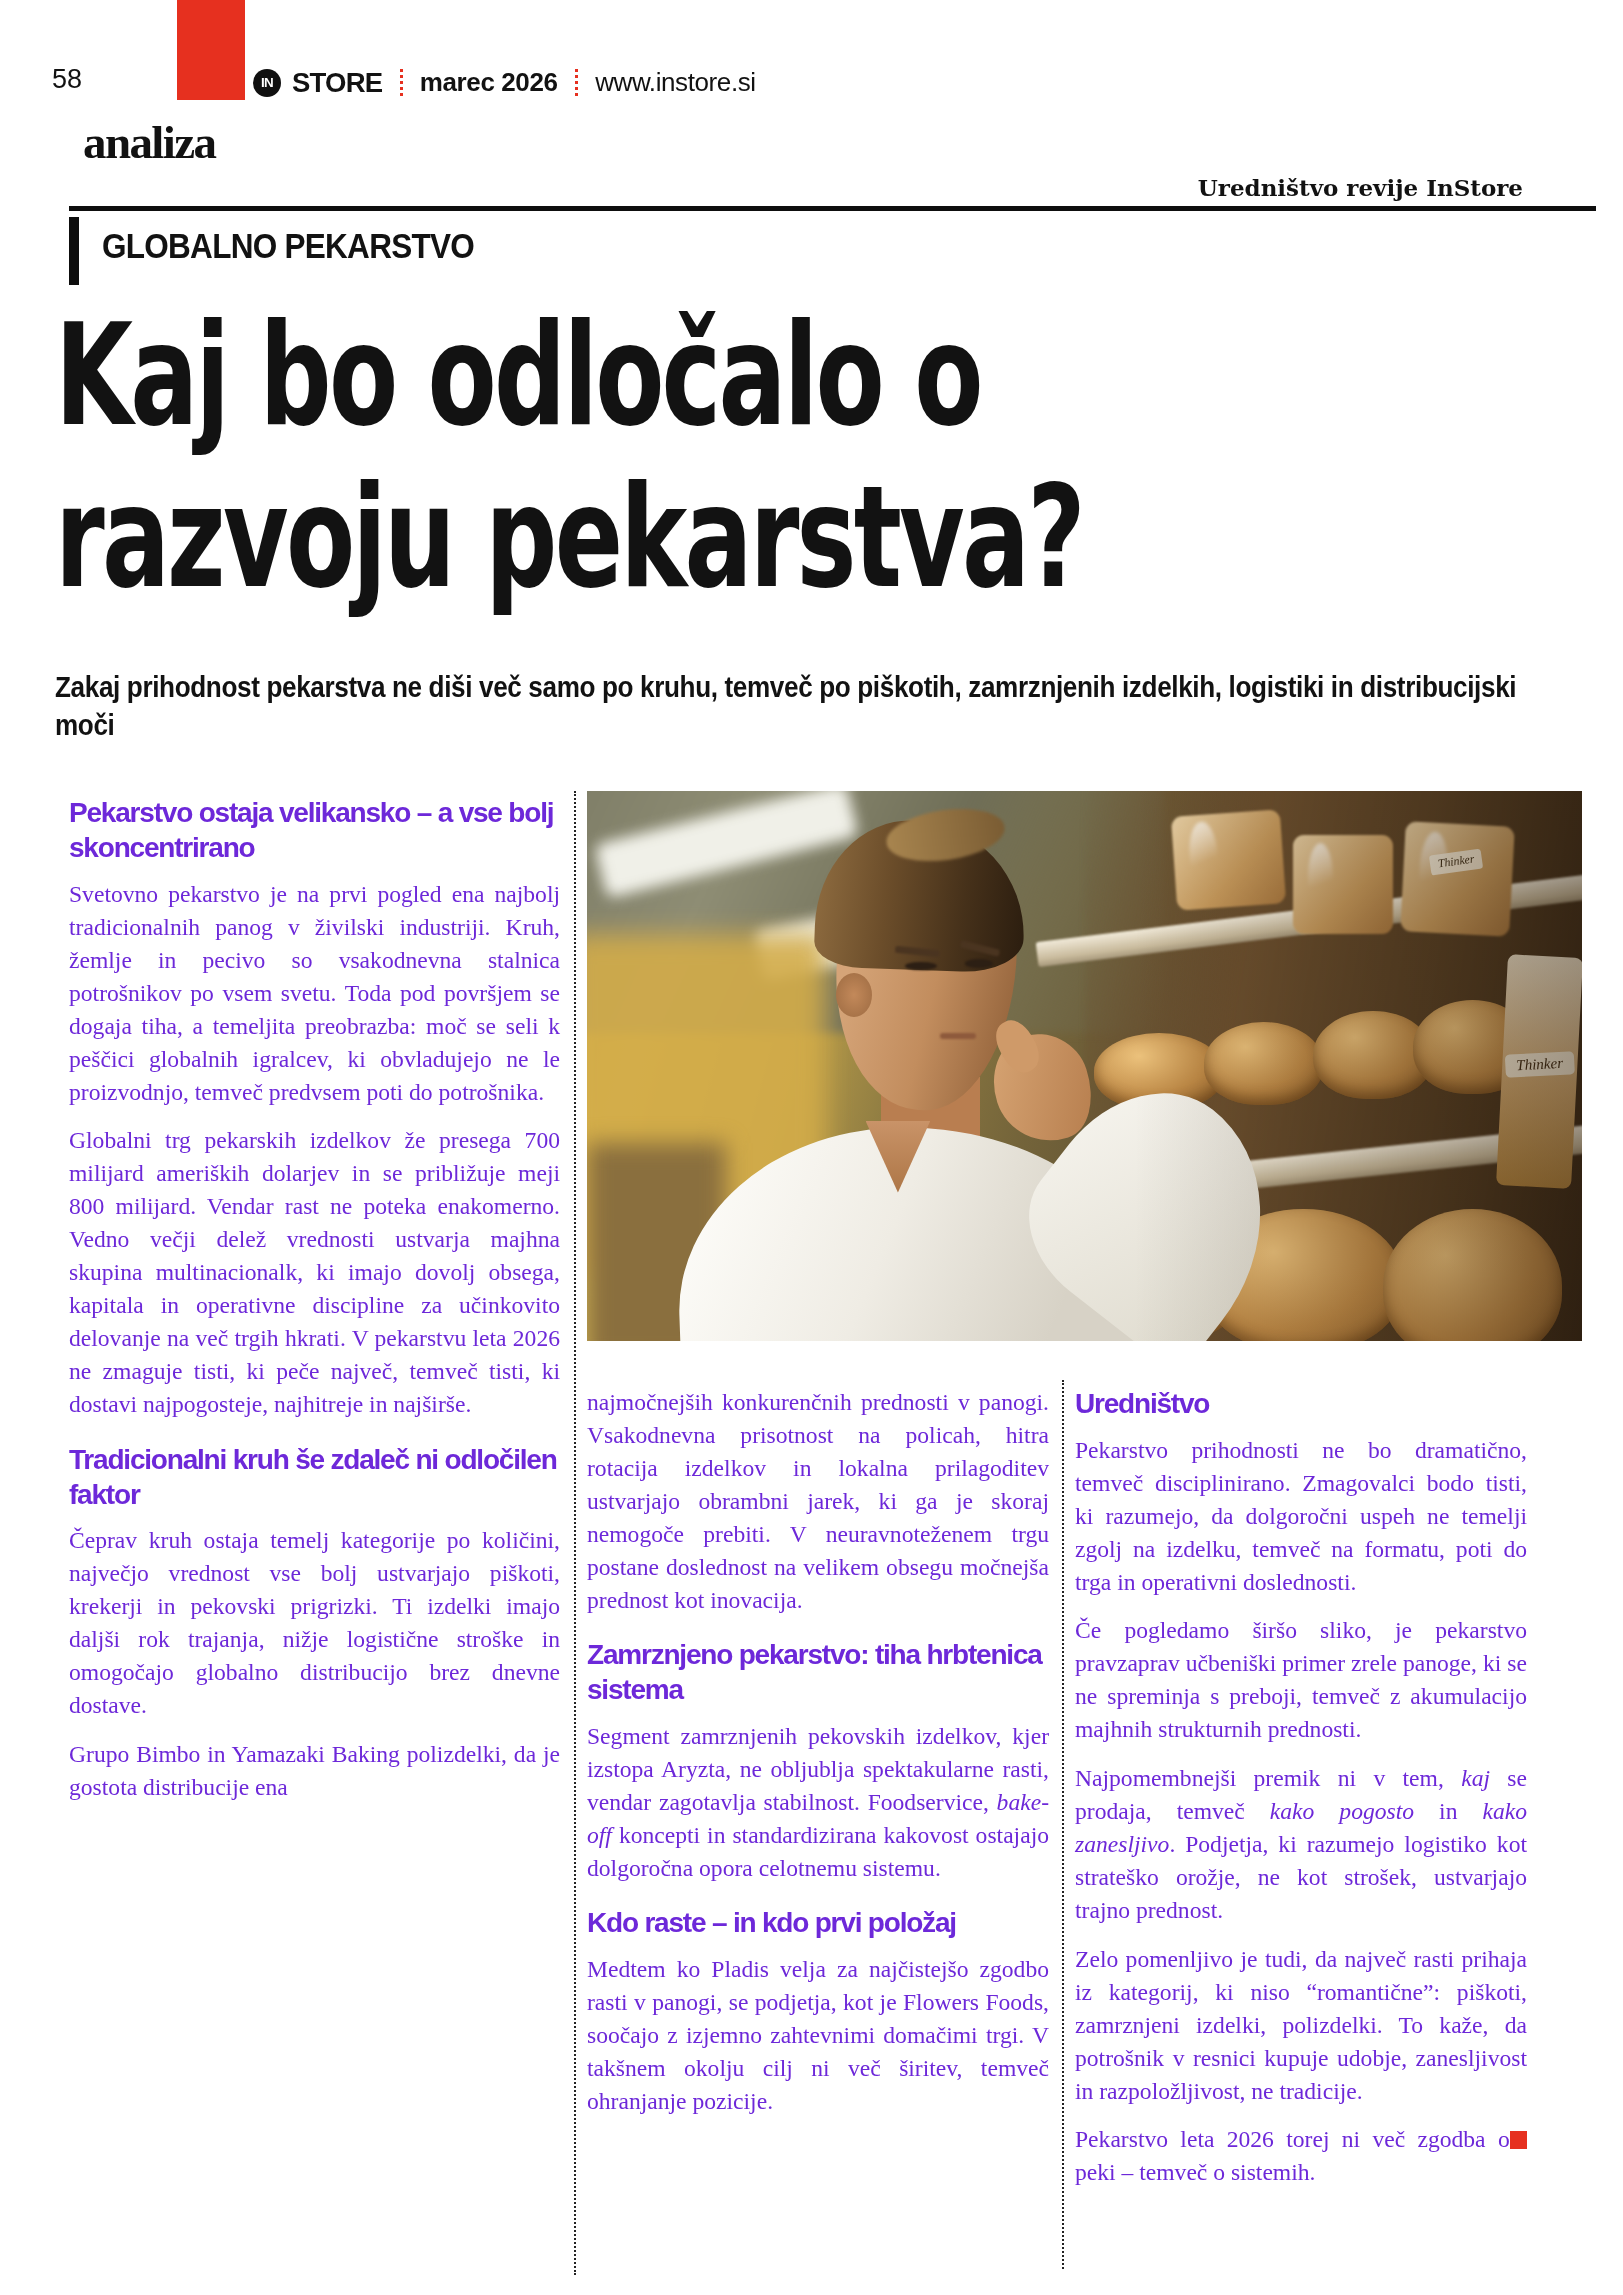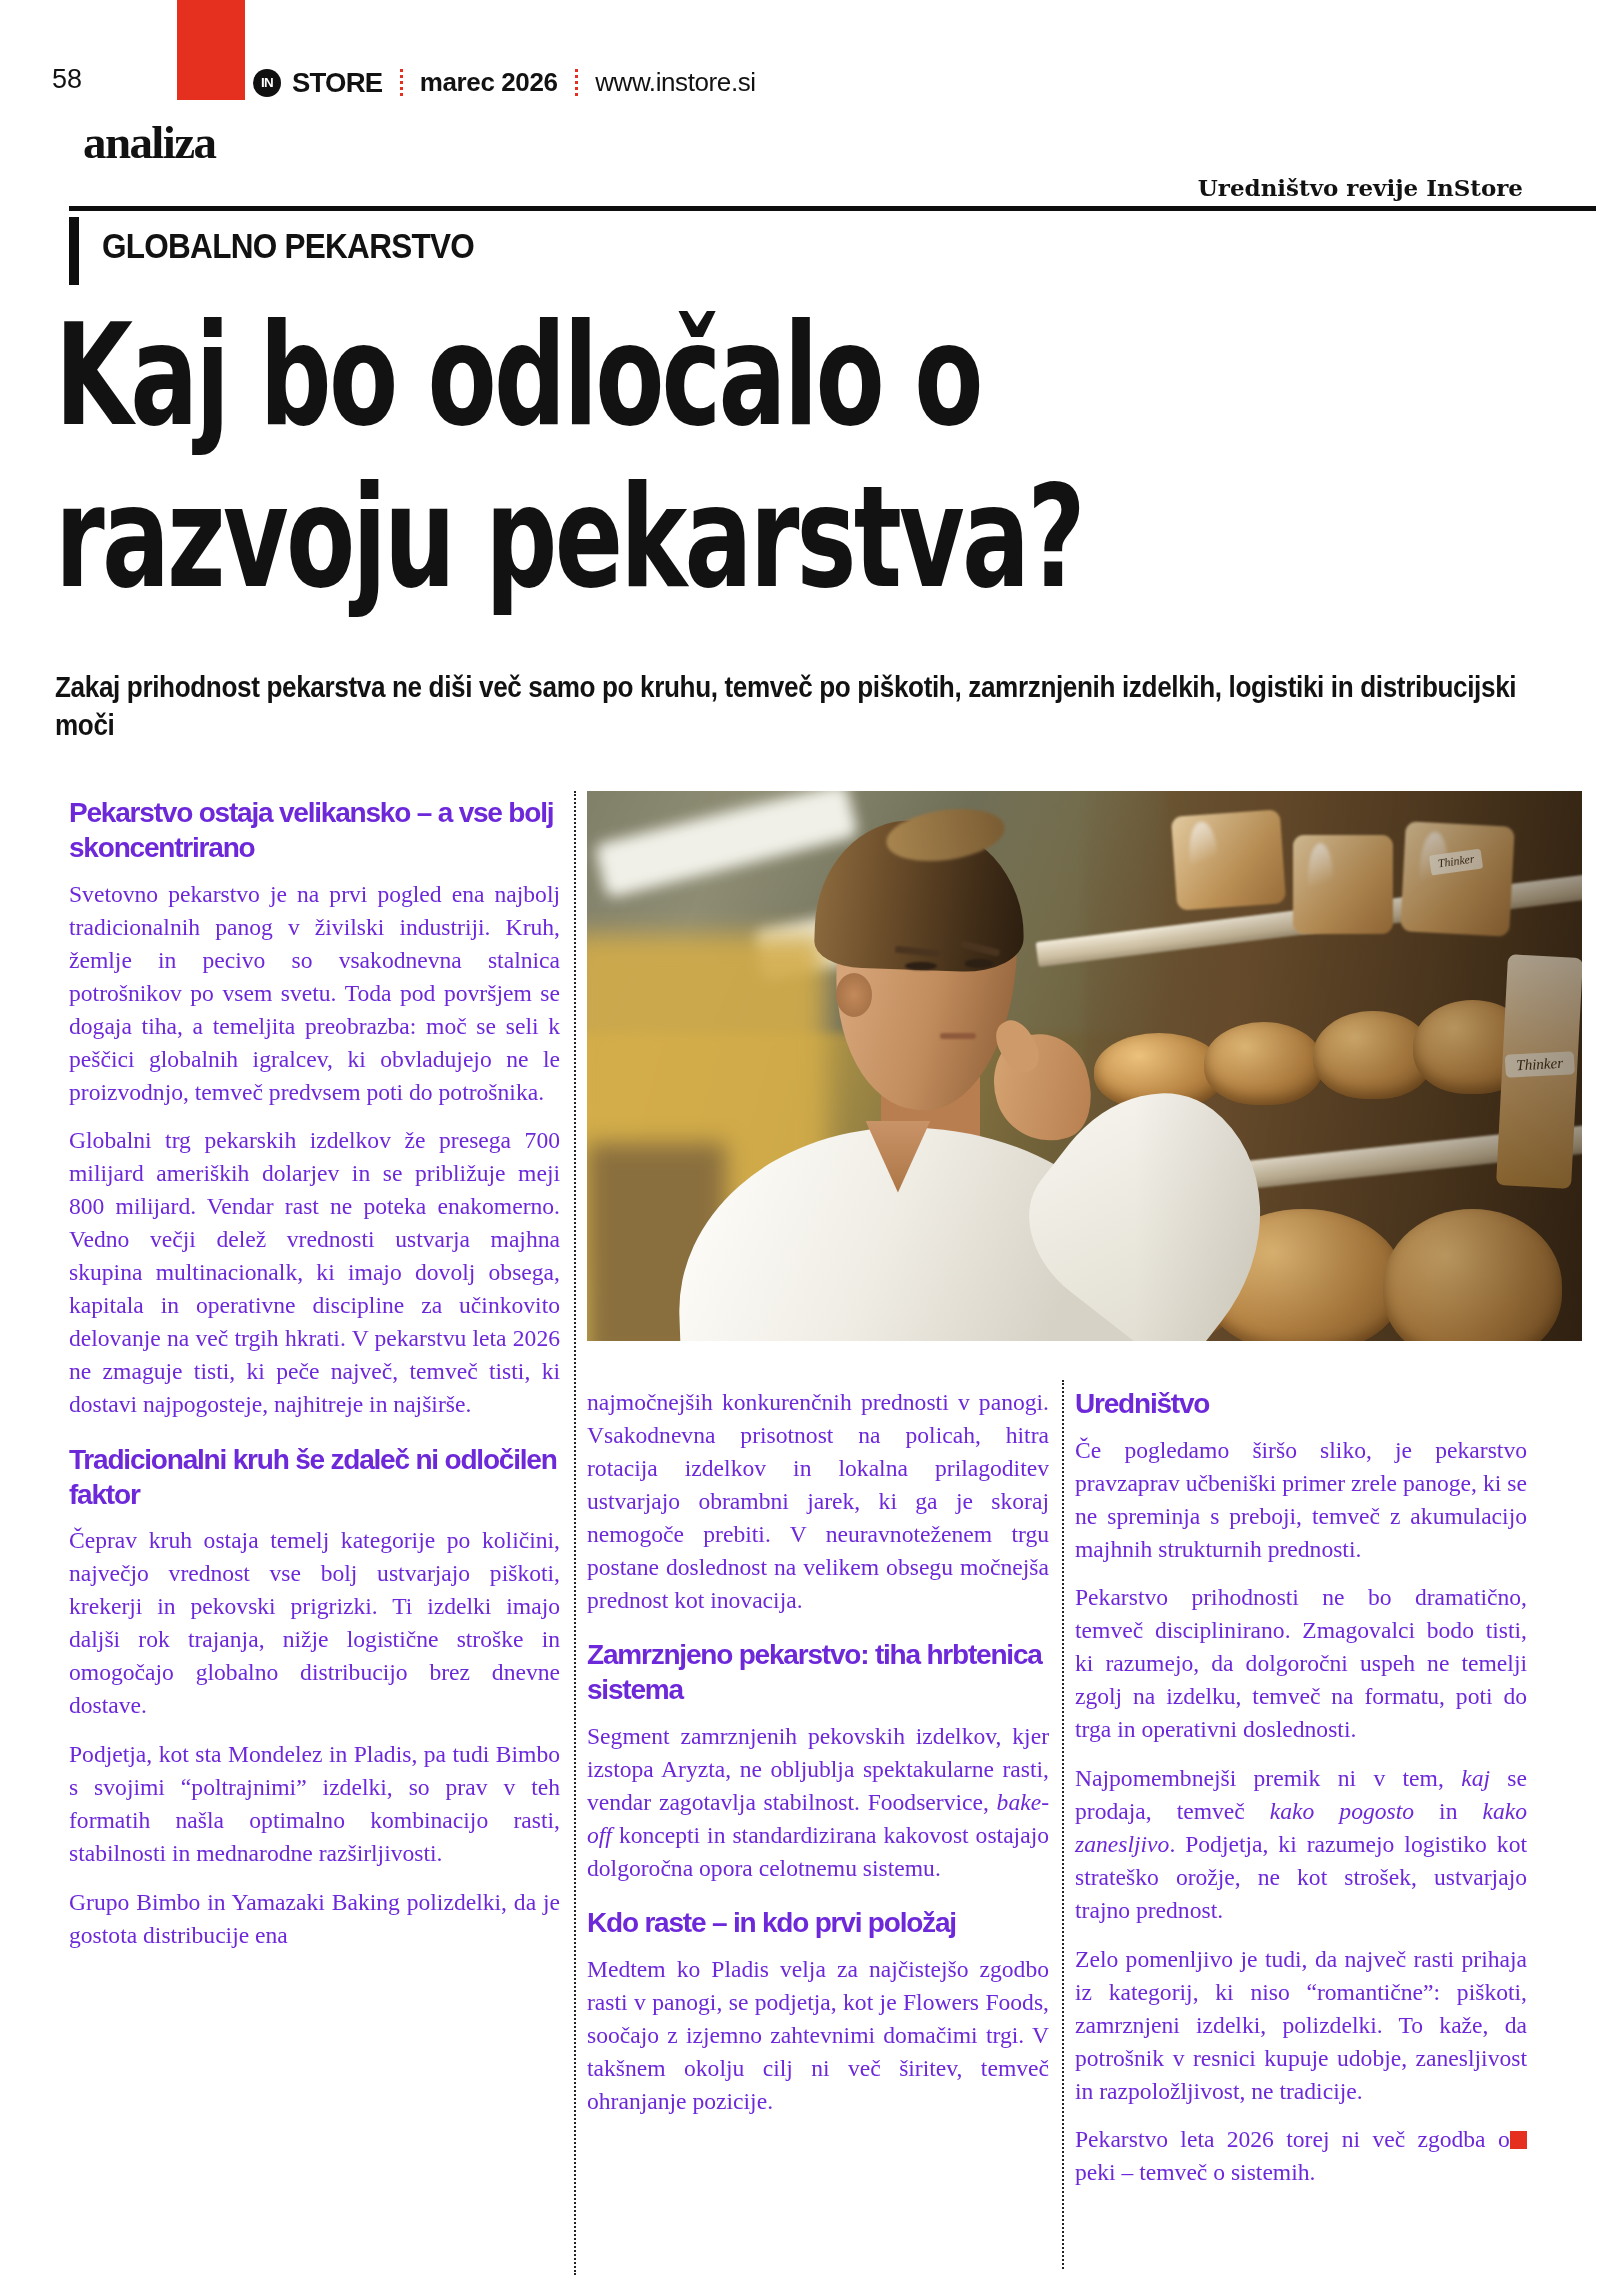--- a/index.html
+++ b/index.html
@@ -148,36 +148,35 @@
 
   <div class="vrule" id="vr1"></div>
   <div class="vrule" id="vr2"></div>
 
   <div class="col col1">
     <h3>Pekarstvo ostaja velikansko – a vse bolj skoncentrirano</h3>
     <p>Svetovno pekarstvo je na prvi pogled ena najbolj tradicionalnih panog v živilski industriji. Kruh, žemlje in pecivo so vsakodnevna stalnica potrošnikov po vsem svetu. Toda pod površjem se dogaja tiha, a temeljita preobrazba: moč se seli k peščici globalnih igralcev, ki obvladujejo ne le proizvodnjo, temveč predvsem poti do potrošnika.</p>
     <p>Globalni trg pekarskih izdelkov že presega 700 milijard ameriških dolarjev in se približuje meji 800 milijard. Vendar rast ne poteka enakomerno. Vedno večji delež vrednosti ustvarja majhna skupina multinacionalk, ki imajo dovolj obsega, kapitala in operativne discipline za učinkovito delovanje na več trgih hkrati. V pekarstvu leta 2026 ne zmaguje tisti, ki peče največ, temveč tisti, ki dostavi najpogosteje, najhitreje in najširše.</p>
     <h3>Tradicionalni kruh še zdaleč ni odločilen faktor</h3>
     <p>Čeprav kruh ostaja temelj kategorije po količini, največjo vrednost vse bolj ustvarjajo piškoti, krekerji in pekovski prigrizki. Ti izdelki imajo daljši rok trajanja, nižje logistične stroške in omogočajo globalno distribucijo brez dnevne dostave.</p>
-    <p>Podjetja, kot sta Mondelez in Pladis, pa tudi Bimbo s svojimi “poltrajnimi” izdelki, so prav v teh formatih našla optimalno kombinacijo rasti, stabilnosti in mednarodne razširljivosti.</p>
     <p>Grupo Bimbo in Yamazaki Baking polizdelki, da je gostota distribucije ena</p>
   </div>
 
   <div class="col col2">
     <p>najmočnejših konkurenčnih prednosti v panogi. Vsakodnevna prisotnost na policah, hitra rotacija izdelkov in lokalna prilagoditev ustvarjajo obrambni jarek, ki ga je skoraj nemogoče prebiti. V neuravnoteženem trgu postane doslednost na velikem obsegu močnejša prednost kot inovacija.</p>
     <h3>Zamrznjeno pekarstvo: tiha hrbtenica sistema</h3>
     <p><span>Segment zamrznjenih pekovskih izdelkov, kjer izstopa Aryzta, ne obljublja spektakularne rasti, vendar zagotavlja stabilnost. Foodservice, </span><span class="it">bake-off</span><span> koncepti in standardizirana kakovost ostajajo dolgoročna opora celotnemu sistemu.</span></p>
     <h3>Kdo raste – in kdo prvi položaj</h3>
     <p>Medtem ko Pladis velja za najčistejšo zgodbo rasti v panogi, se podjetja, kot je Flowers Foods, soočajo z izjemno zahtevnimi domačimi trgi. V takšnem okolju cilj ni več širitev, temveč ohranjanje pozicije.</p>
   </div>
 
   <div class="col col3">
     <h3>Uredništvo</h3>
+    <p>Pekarstvo prihodnosti ne bo dramatično, temveč disciplinirano. Zmagovalci bodo tisti, ki razumejo, da dolgoročni uspeh ne temelji zgolj na izdelku, temveč na formatu, poti do trga in operativni doslednosti.</p>
     <p>Če pogledamo širšo sliko, je pekarstvo pravzaprav učbeniški primer zrele panoge, ki se ne spreminja s preboji, temveč z akumulacijo majhnih strukturnih prednosti.</p>
-    <p>Pekarstvo prihodnosti ne bo dramatično, temveč disciplinirano. Zmagovalci bodo tisti, ki razumejo, da dolgoročni uspeh ne temelji zgolj na izdelku, temveč na formatu, poti do trga in operativni doslednosti.</p>
     <p><span>Najpomembnejši premik ni v tem, </span><span class="it">kaj</span><span> se prodaja, temveč </span><span class="it">kako pogosto</span><span> in </span><span class="it">kako zanesljivo</span><span>. Podjetja, ki razumejo logistiko kot strateško orožje, ne kot strošek, ustvarjajo trajno prednost.</span></p>
     <p>Zelo pomenljivo je tudi, da največ rasti prihaja iz kategorij, ki niso “romantične”: piškoti, zamrznjeni izdelki, polizdelki. To kaže, da potrošnik v resnici kupuje udobje, zanesljivost in razpoložljivost, ne tradicije.</p>
     <p><span class="endmark"></span><span>Pekarstvo leta 2026 torej ni več zgodba o peki – temveč o sistemih.</span></p>
   </div>
 
   <div class="abs photo">
     <div class="abs ceil"></div>
     <div class="abs light l1"></div>
     <div class="abs light l2"></div>
     <div class="abs wall"></div>

